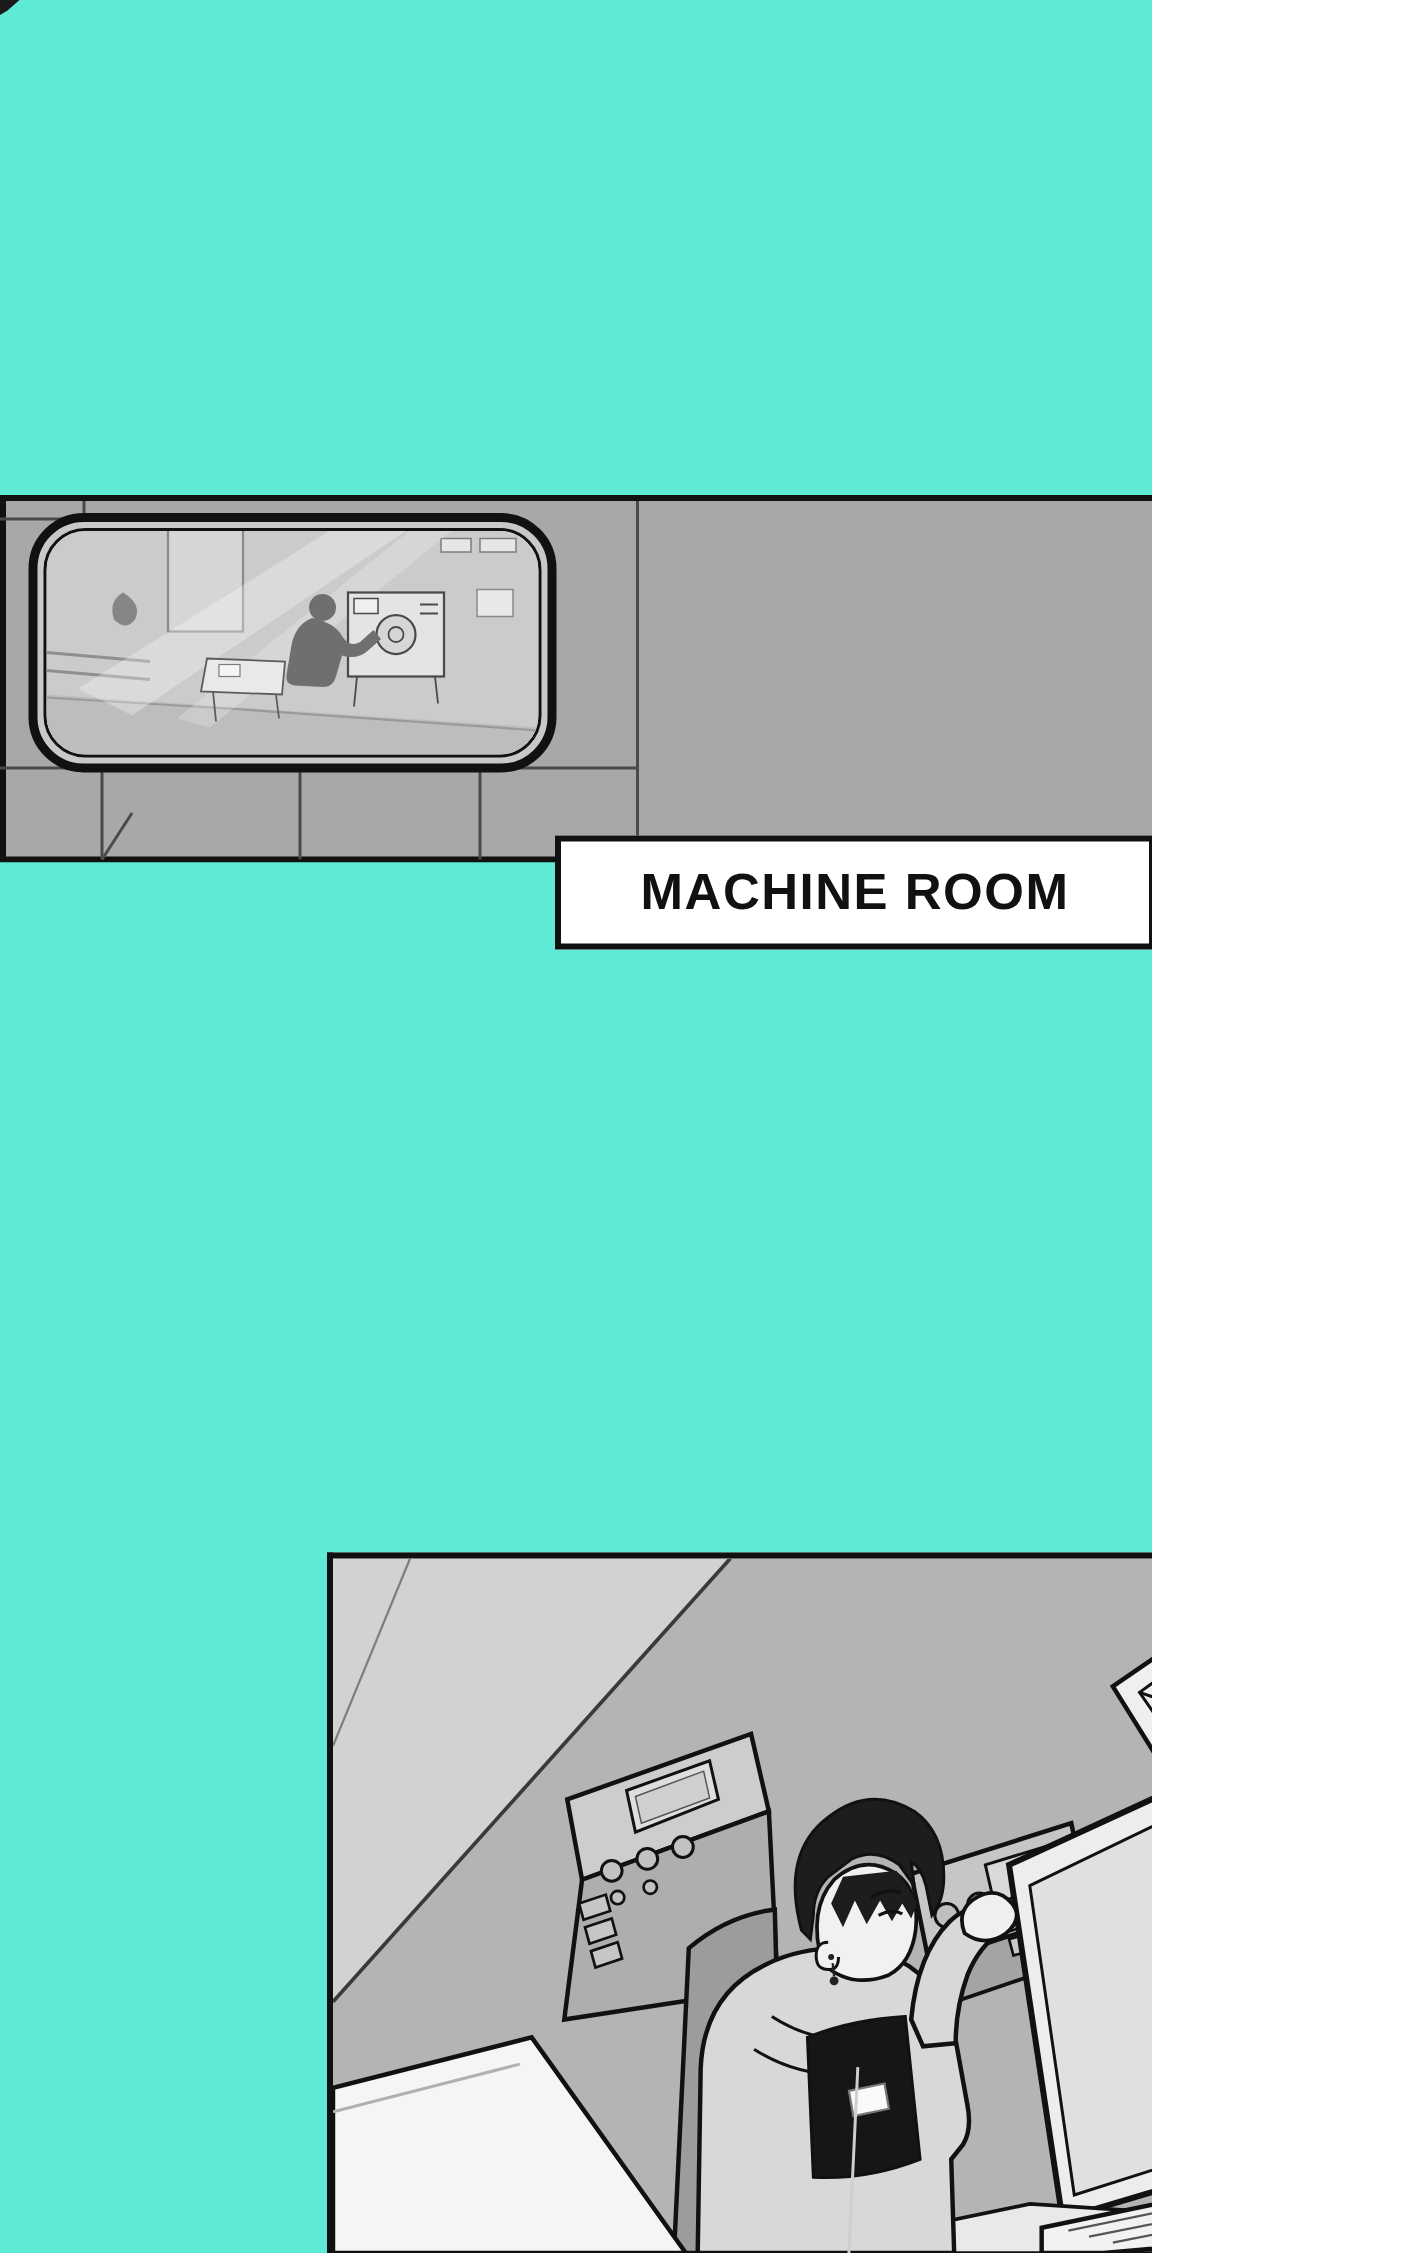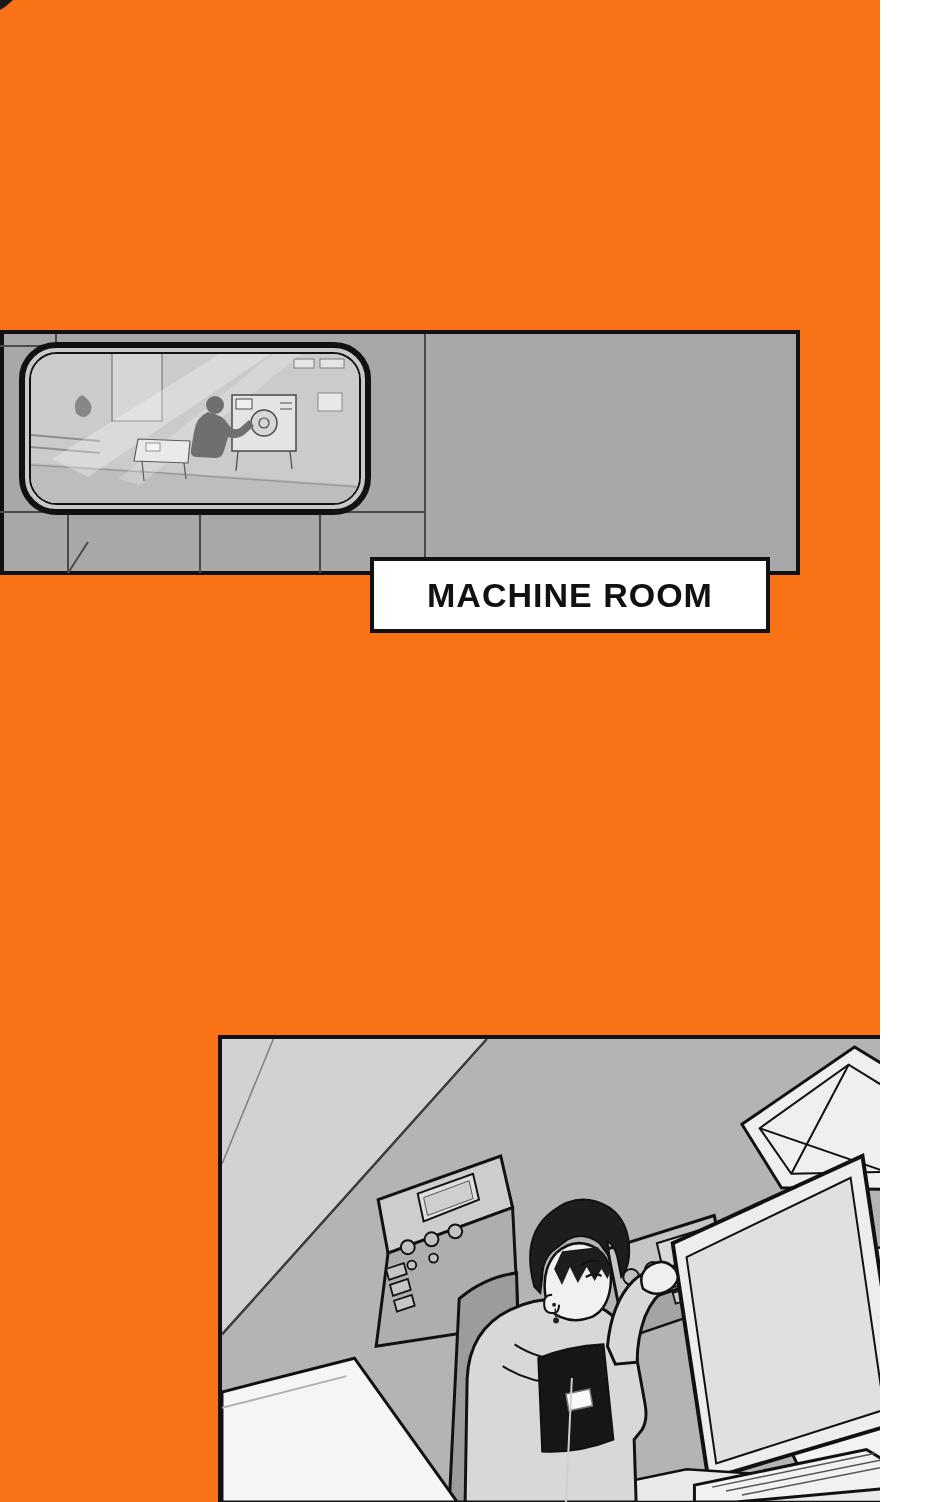--- a/index.html
+++ b/index.html
@@ -1,20 +1,20 @@
 <!DOCTYPE html>
 <html><head>
 <meta charset="utf-8">
 <style>
   html, body { margin: 0; padding: 0; background: #ffffff; }
   .page {
     position: relative;
-    width: 880px;
+    width: 768px;
     height: 1502px;
-    background: #f97316;
+    background: #5eead4;
     overflow: hidden;
     font-family: "Liberation Sans", sans-serif;
   }
   .corner-mark {
     position: absolute;
     left: 0; top: 0;
     width: 16px; height: 10px;
   }
   .panel-exterior {
     position: absolute;

